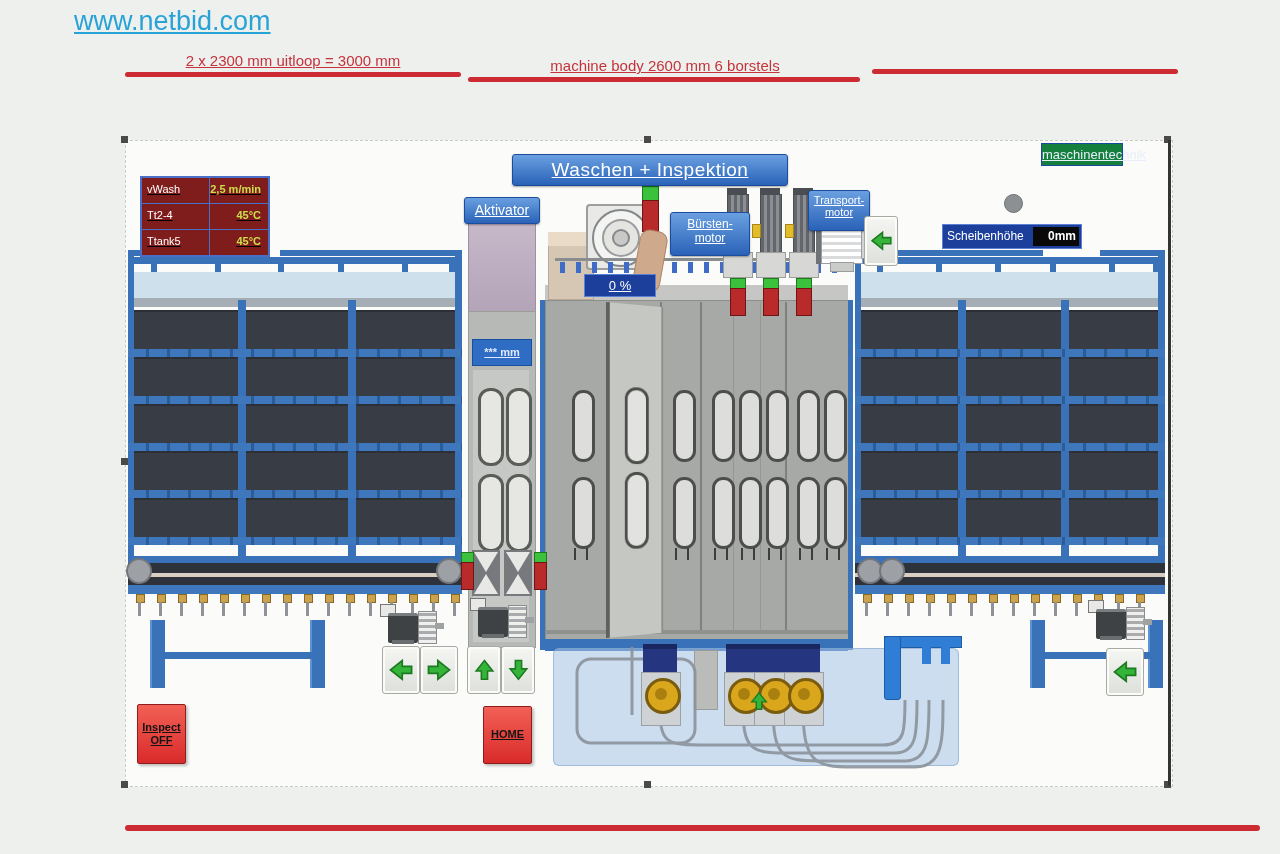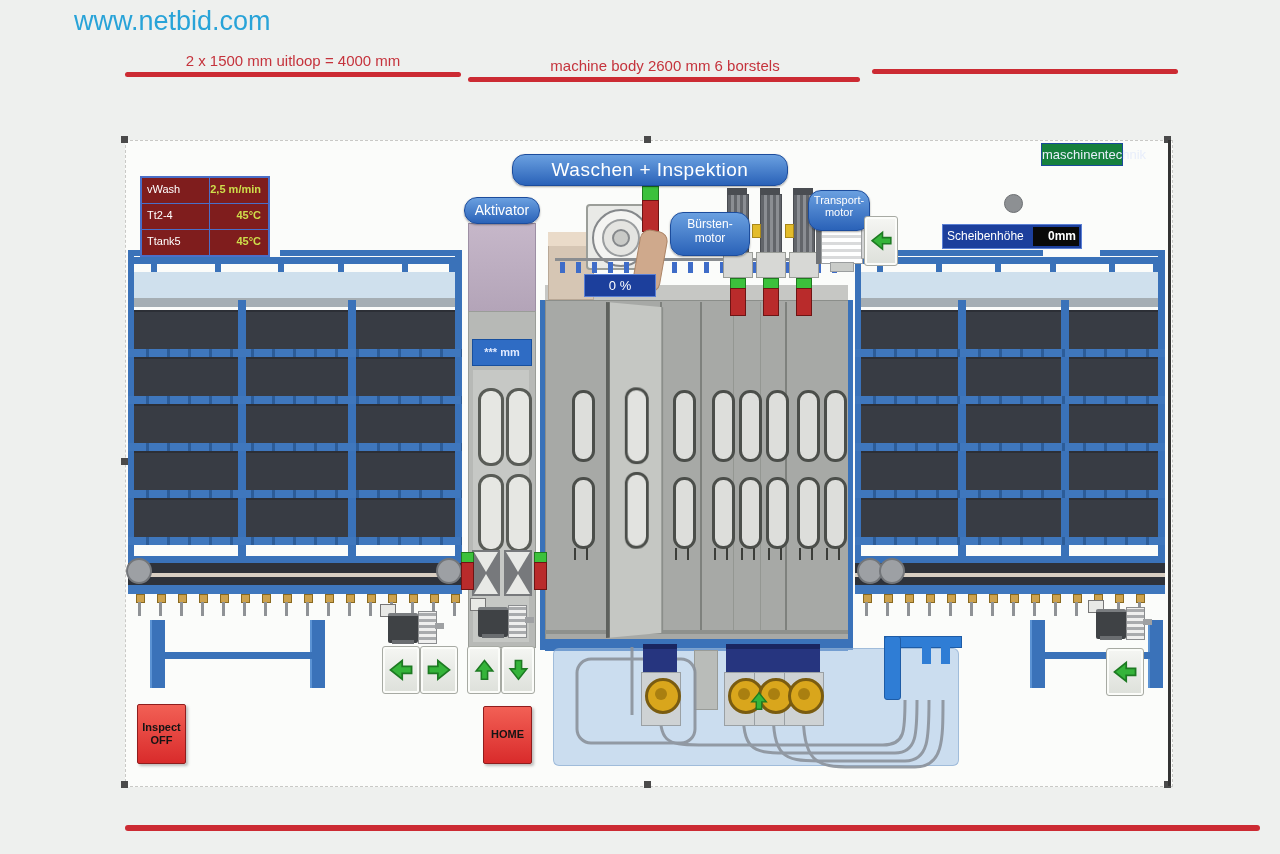--- a/index.html
+++ b/index.html
@@ -1,21 +1,21 @@
 <!DOCTYPE html>
 <html><head>
 <meta charset="utf-8">
 <style>
   html,body{margin:0;padding:0;background:#eef0ee;}
   #stage{position:relative;width:1280px;height:854px;background:#eef0ee;overflow:hidden;
          font-family:"Liberation Sans",sans-serif;}
-  .abs{position:absolute;}
+  .abs{position:absolute;text-decoration:underline;}
   .red-text{color:#c5333c;font-size:15px;text-align:center;}
   .red-line{background:#cc2b33;border-radius:3px;height:5px;}
-  .blabel{background:linear-gradient(#6aa0e0,#2a62b8);border:1px solid #1c4c9c;border-radius:13px;
+  .blabel{background:linear-gradient(#6aa0e0,#2a62b8);border:1px solid #1c4c9c;border-radius:3px;
           color:#fff;text-align:center;box-shadow:0 1px 2px rgba(0,0,0,.35);}
   .navybox{background:#1c3f9c;border:1px solid #5a7fd4;color:#fff;}
   .rbtn{background:linear-gradient(#f26055,#d92b2b);border:1px solid #8f1d1d;border-radius:2px;
         color:#141414;font-weight:bold;font-size:11px;line-height:1.2;display:flex;flex-direction:column;
         align-items:center;justify-content:center;text-align:center;box-shadow:2px 2px 3px rgba(0,0,0,.25);}
   .gbtn{background:linear-gradient(#f5f6f3,#dde0da);border:1px solid #a7aaa3;border-radius:3px;
         display:flex;align-items:center;justify-content:center;box-shadow:inset 0 0 0 2px #fbfcf9;}
   .gbtn svg{width:78%;height:78%;}
   .z3{z-index:30;}
   #status-table{background:#7f1d1d;border:2px solid #4a6fc8;z-index:30;}
@@ -25,21 +25,21 @@
   #status-table .val{flex:1;color:#cede4b;font-size:11px;font-weight:bold;text-align:right;padding:5px 7px 0 0;}
   #decor{position:absolute;left:0;top:0;width:1280px;height:854px;z-index:10;}
 </style>
 </head>
 <body>
 
 <div id="stage">
 
   <div class="abs z3" style="left:74px;top:6px;font-size:27px;color:#28a3d8;">www.netbid.com</div>
 
-  <div class="abs red-text z3" style="left:125px;top:52px;width:336px;">2 x 1500 mm uitloop = 4000 mm</div>
+  <div class="abs red-text z3" style="left:125px;top:52px;width:336px;">2 x 2300 mm uitloop = 3000 mm</div>
   <div class="abs red-line z3" style="left:125px;top:72px;width:336px;"></div>
 
   <div class="abs red-text z3" style="left:470px;top:57px;width:390px;">machine body 2600 mm 6 borstels</div>
   <div class="abs red-line z3" style="left:468px;top:77px;width:392px;"></div>
 
   <div class="abs red-line z3" style="left:872px;top:69px;width:306px;"></div>
 
   <div class="abs" style="left:125px;top:140px;width:1046px;height:645px;background:#fbfcfa;border:1px dashed #c9c9c6;z-index:1;"></div>
   <div class="abs" style="left:1168px;top:140px;width:3px;height:646px;background:#333;z-index:40;"></div>
 

